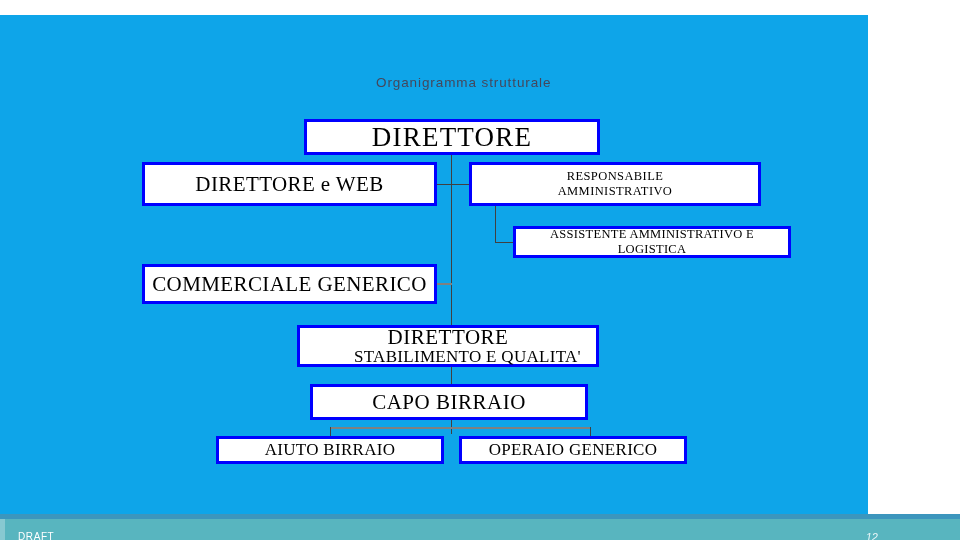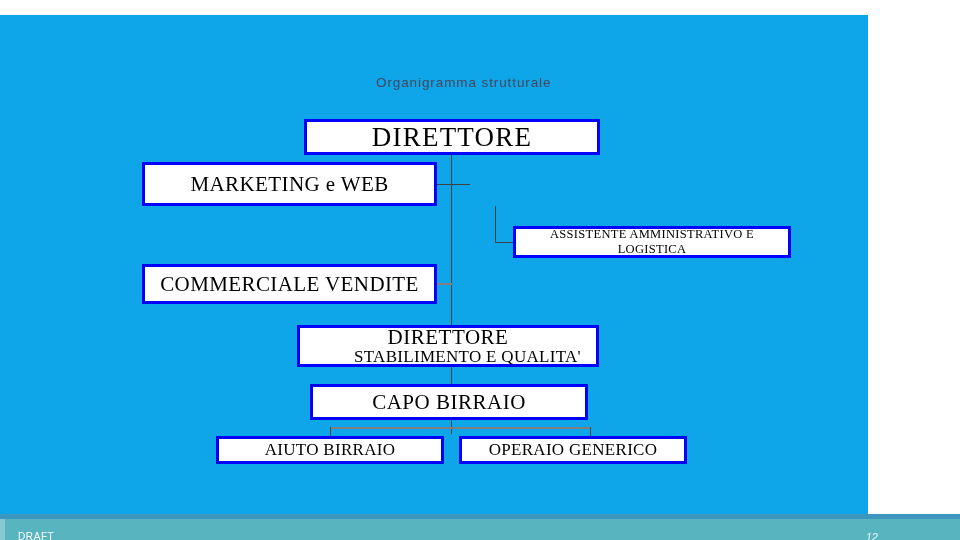--- a/index.html
+++ b/index.html
@@ -187,31 +187,35 @@
   <div class="conn" id="trunk-brack"></div>
   <div class="conn" id="bracket-h"></div>
   <div class="conn" id="bracket-l"></div>
   <div class="conn" id="bracket-r"></div>
 
   <div class="node" id="node-direttore">
     <span class="l1">DIRETTORE</span>
   </div>
 
   <div class="node" id="node-marketing">
-    <span class="l1">MARKETING e WEB</span>
-  </div>
-
+    <span class="l1">DIRETTORE e WEB</span>
+  </div>
+
+  <div class="node" id="node-responsabile">
+    <span class="l1">RESPONSABILE</span>
+    <span class="l2">AMMINISTRATIVO</span>
+  </div>
 
   <div class="node" id="node-assistente">
     <span class="l1">ASSISTENTE AMMINISTRATIVO E</span>
     <span class="l2">LOGISTICA</span>
   </div>
 
   <div class="node" id="node-commerciale">
-    <span class="l1">COMMERCIALE VENDITE</span>
+    <span class="l1">COMMERCIALE GENERICO</span>
   </div>
 
   <div class="node" id="node-dir-stab">
     <span class="l1">DIRETTORE</span>
     <span class="l2">STABILIMENTO E QUALITA'</span>
   </div>
 
   <div class="node" id="node-capo">
     <span class="l1">CAPO BIRRAIO</span>
   </div>

